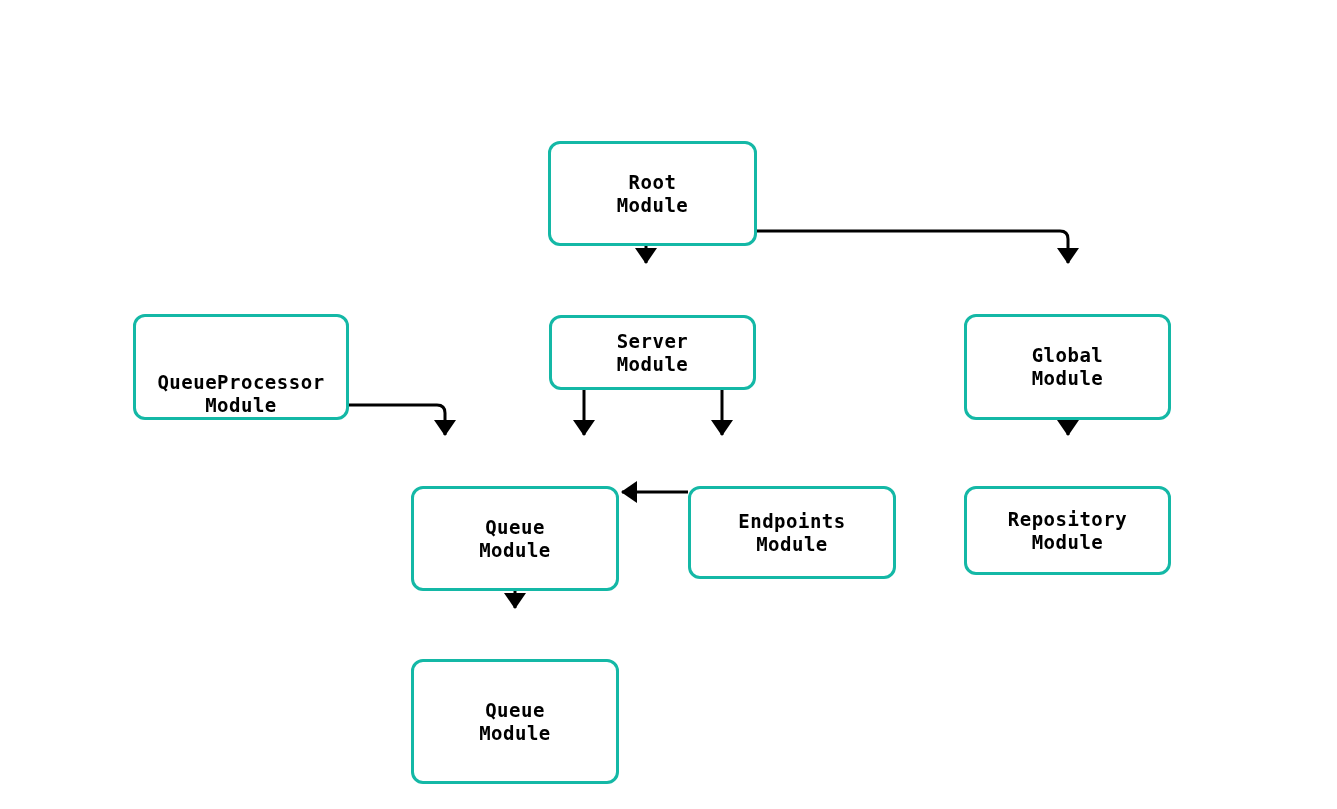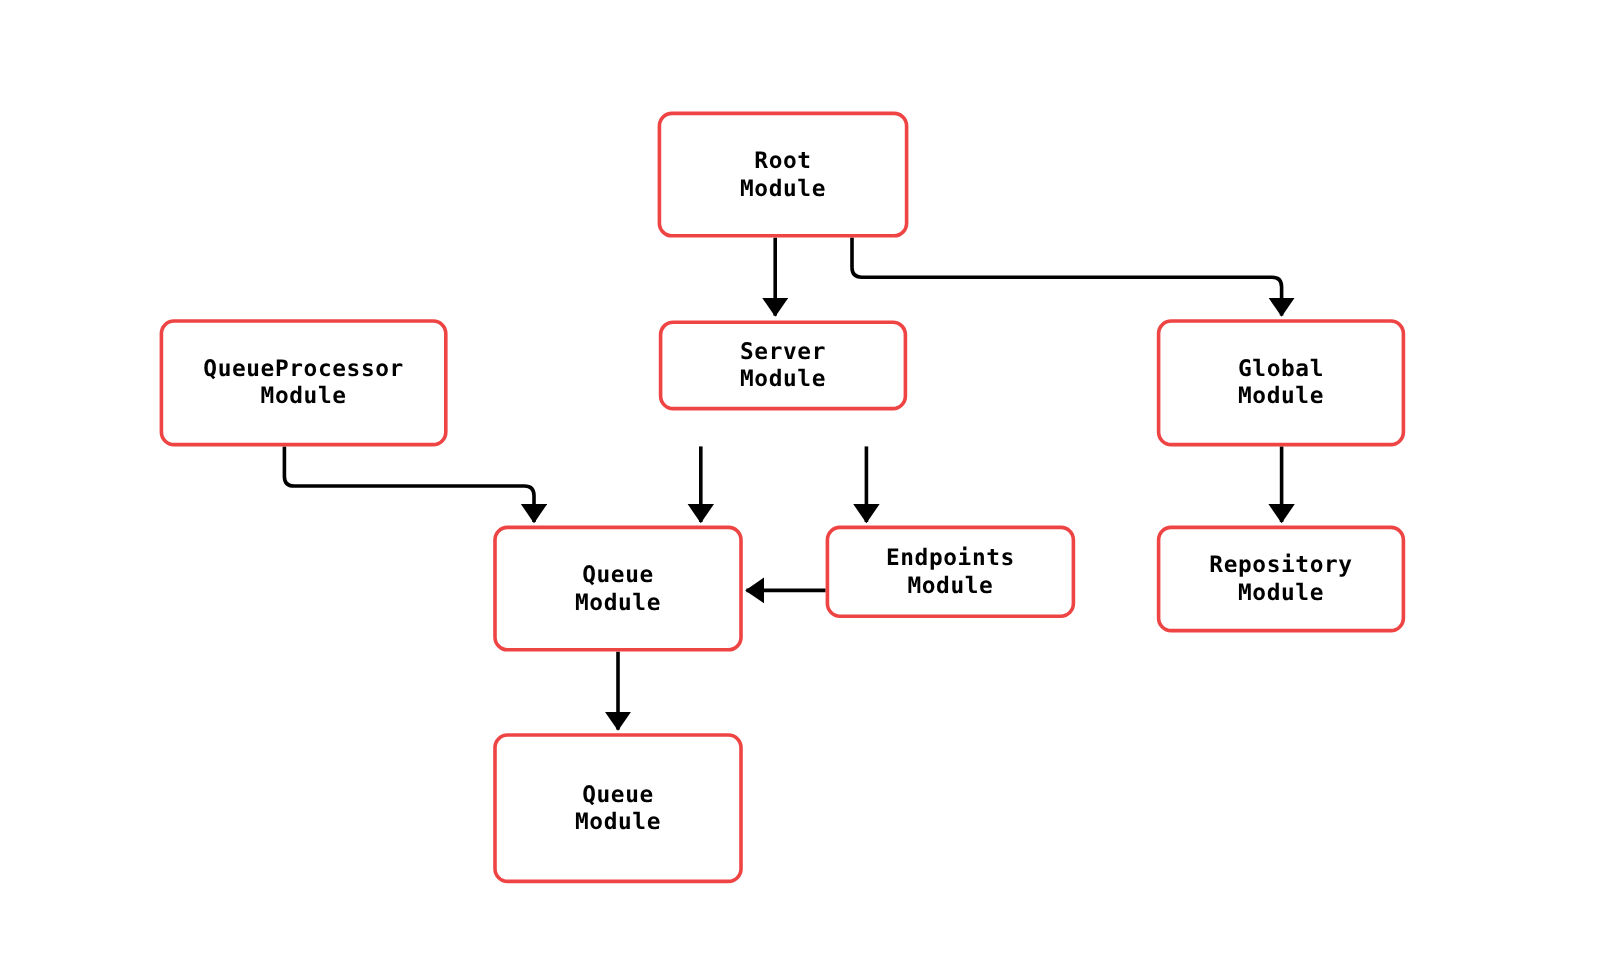--- a/index.html
+++ b/index.html
@@ -20,26 +20,27 @@
     left: 0;
     top: 0;
     width: 1337px;
     height: 809px;
     display: block;
   }
   .node {
     position: absolute;
     box-sizing: border-box;
     background: #ffffff;
-    border: 3px solid #ef4444;
+    border: 3px solid #14b8a6;
     border-radius: 12px;
     display: flex;
     align-items: center;
     justify-content: center;
     text-align: center;
+    margin-top: 48px;
   }
   .node-label {
     font-size: 19px;
     line-height: 23px;
     font-weight: bold;
     color: #000000;
     white-space: pre-line;
     letter-spacing: 0.5px;
   }
 </style>
@@ -62,37 +63,37 @@
         <path d="M688,492 L622,492" fill="none" stroke="#000000" stroke-width="3" marker-end="url(#arrowhead)"></path>
         <path d="M1068,372 L1068,435" fill="none" stroke="#000000" stroke-width="3" marker-end="url(#arrowhead)"></path>
         <path d="M515,543 L515,608" fill="none" stroke="#000000" stroke-width="3" marker-end="url(#arrowhead)"></path>
       </g>
   </svg>
   <div id="node-layer">
       <div class="node" style="left: 548px; top: 93px; width: 209px; height: 105px;">
         <div class="node-label">Root
 Module</div>
       </div>
-      <div class="node" style="left: 133px; top: 266px; width: 240px; height: 106px;">
+      <div class="node" style="left: 133px; top: 266px; width: 216px; height: 106px; align-items: flex-end;">
         <div class="node-label">QueueProcessor
 Module</div>
       </div>
       <div class="node" style="left: 549px; top: 267px; width: 207px; height: 75px;">
         <div class="node-label">Server
 Module</div>
       </div>
       <div class="node" style="left: 964px; top: 266px; width: 207px; height: 106px;">
         <div class="node-label">Global
 Module</div>
       </div>
       <div class="node" style="left: 411px; top: 438px; width: 208px; height: 105px;">
         <div class="node-label">Queue
 Module</div>
       </div>
-      <div class="node" style="left: 688px; top: 438px; width: 208px; height: 77px;">
+      <div class="node" style="left: 688px; top: 438px; width: 208px; height: 93px;">
         <div class="node-label">Endpoints
 Module</div>
       </div>
       <div class="node" style="left: 964px; top: 438px; width: 207px; height: 89px;">
         <div class="node-label">Repository
 Module</div>
       </div>
       <div class="node" style="left: 411px; top: 611px; width: 208px; height: 125px;">
         <div class="node-label">Queue
 Module</div>

